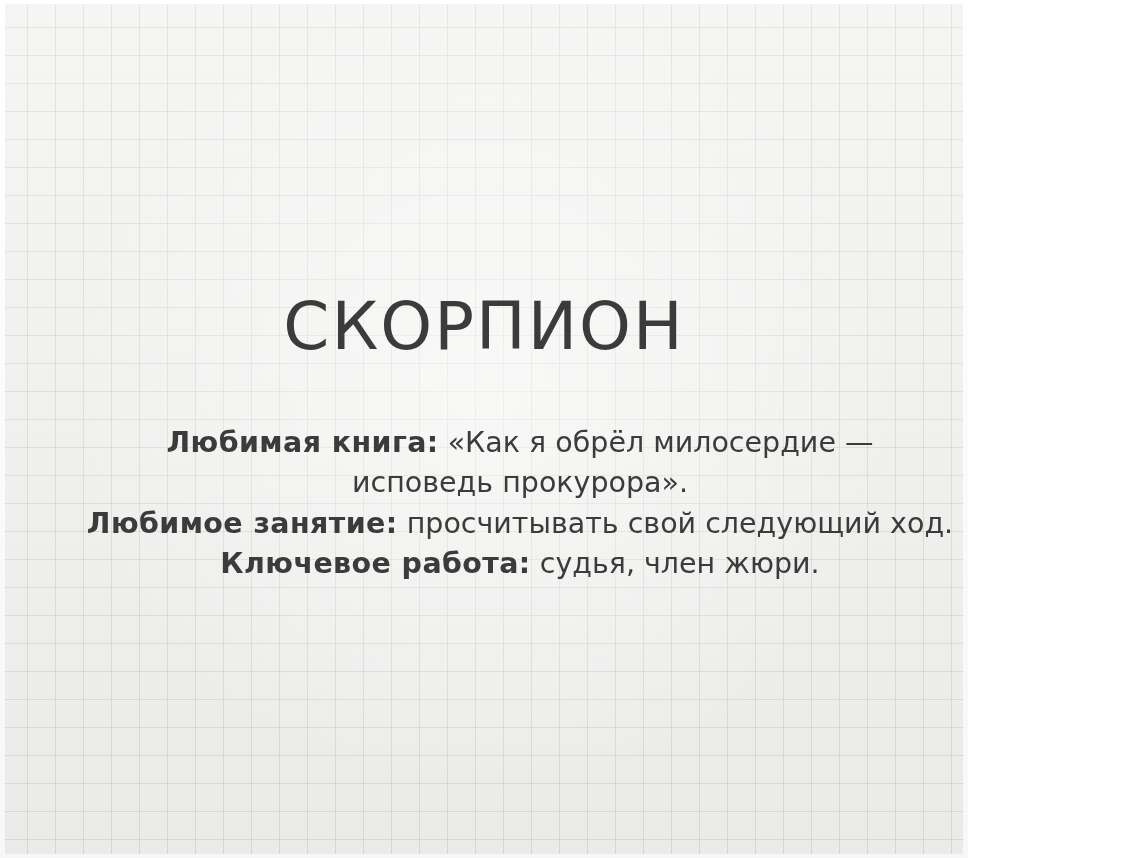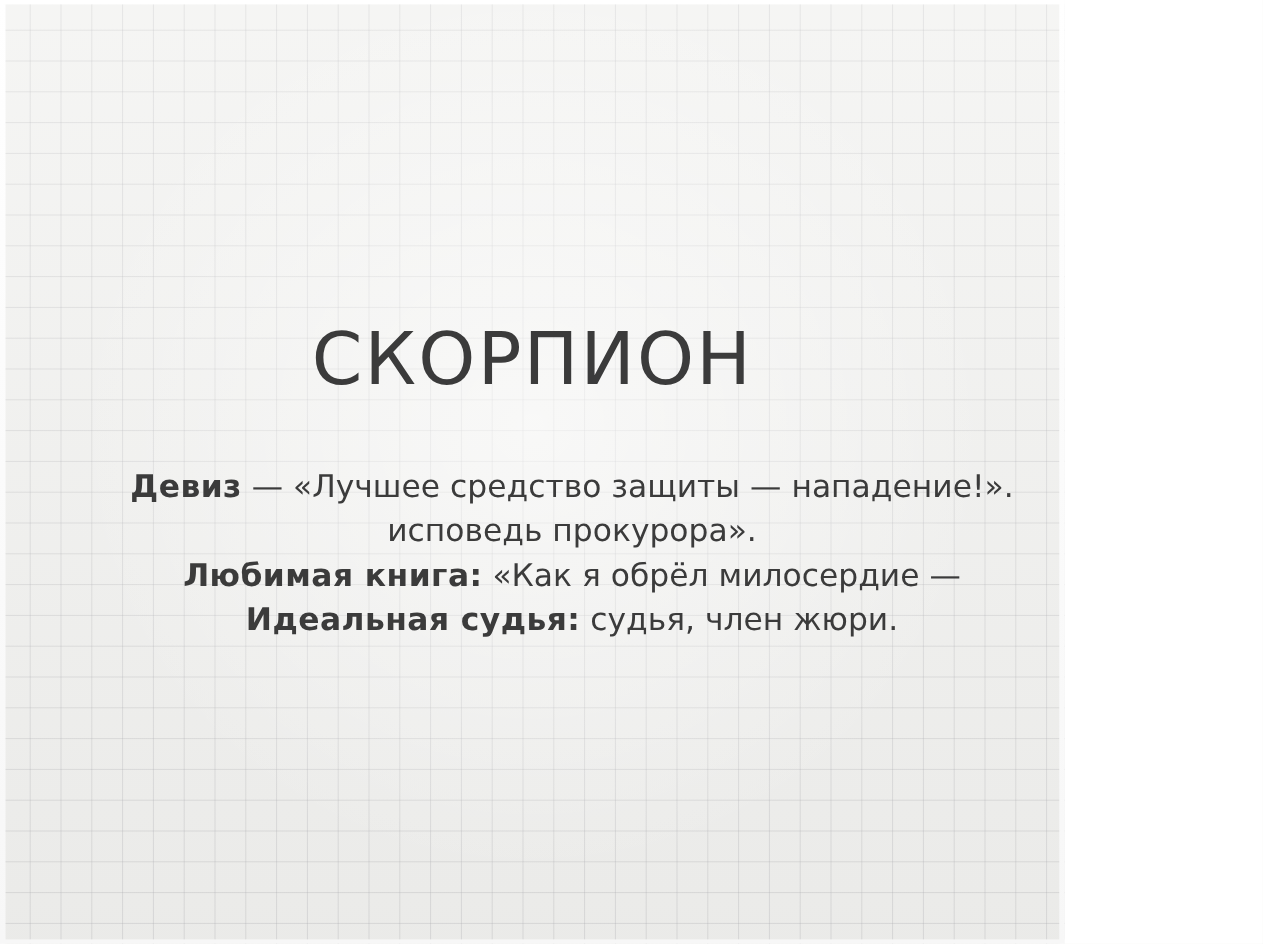--- a/index.html
+++ b/index.html
@@ -101,25 +101,25 @@
 <div class="card">
   <div class="edge-top"></div>
   <div class="edge-bottom"></div>
   <div class="edge-left"></div>
   <div class="edge-right"></div>
 
   <h1 class="title">СКОРПИОН</h1>
 
   <div class="body-text">
     <span class="line">
-      <span class="lbl">Девиз</span><span class="val"> — «Лучшее средство защиты — нападение!».</span>
+      <span class="lbl">Любимая книга:</span><span class="val"> «Как я обрёл милосердие —</span>
     </span>
     <span class="line">
       <span class="val">исповедь прокурора».</span>
     </span>
     <span class="line">
-      <span class="lbl">Любимая книга:</span><span class="val"> «Как я обрёл милосердие —</span>
+      <span class="lbl">Любимое занятие:</span><span class="val"> просчитывать свой следующий ход.</span>
     </span>
     <span class="line">
-      <span class="lbl">Идеальная судья:</span><span class="val"> судья, член жюри.</span>
+      <span class="lbl">Ключевое работа:</span><span class="val"> судья, член жюри.</span>
     </span>
   </div>
 </div>
 
 </body></html>

